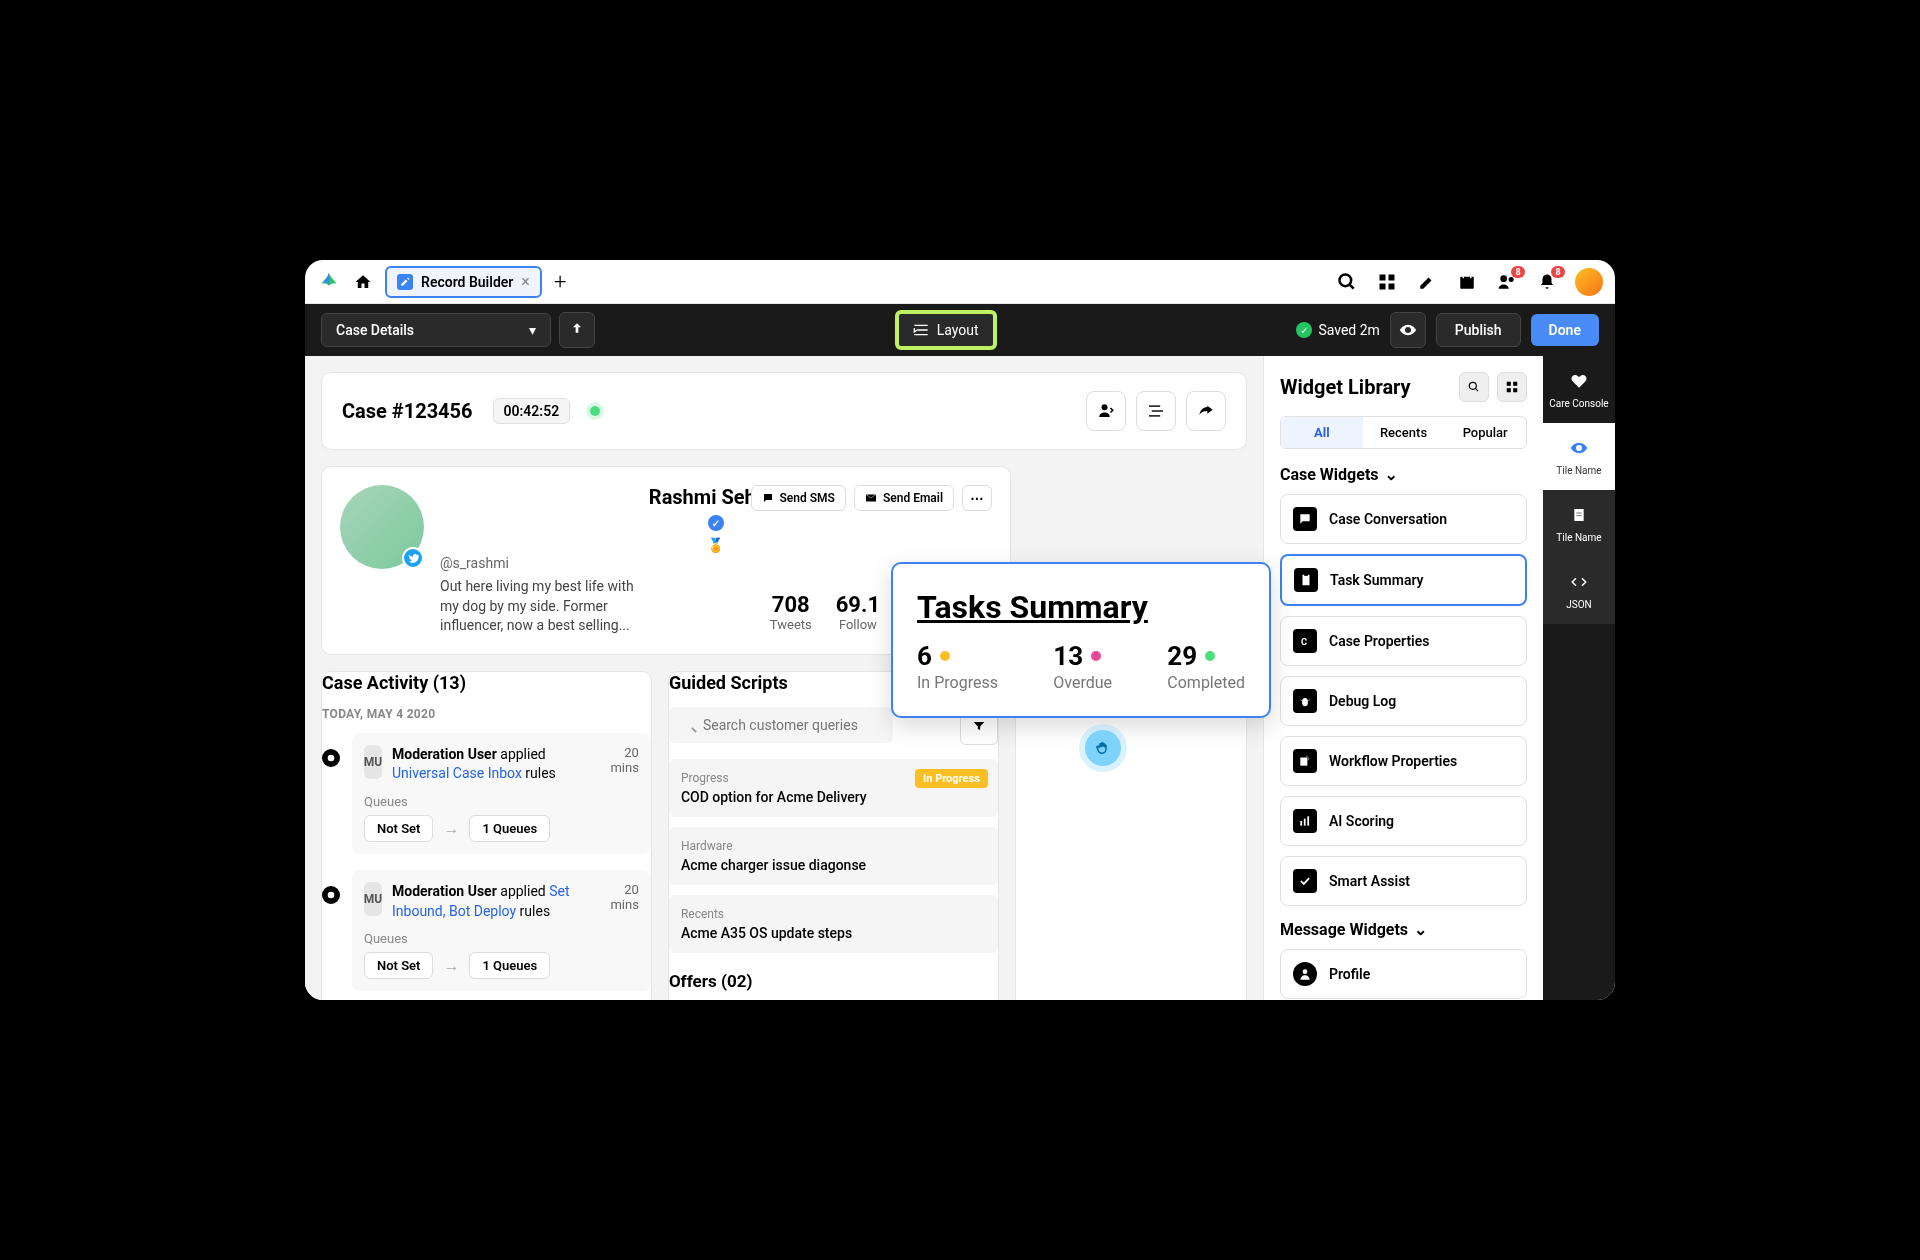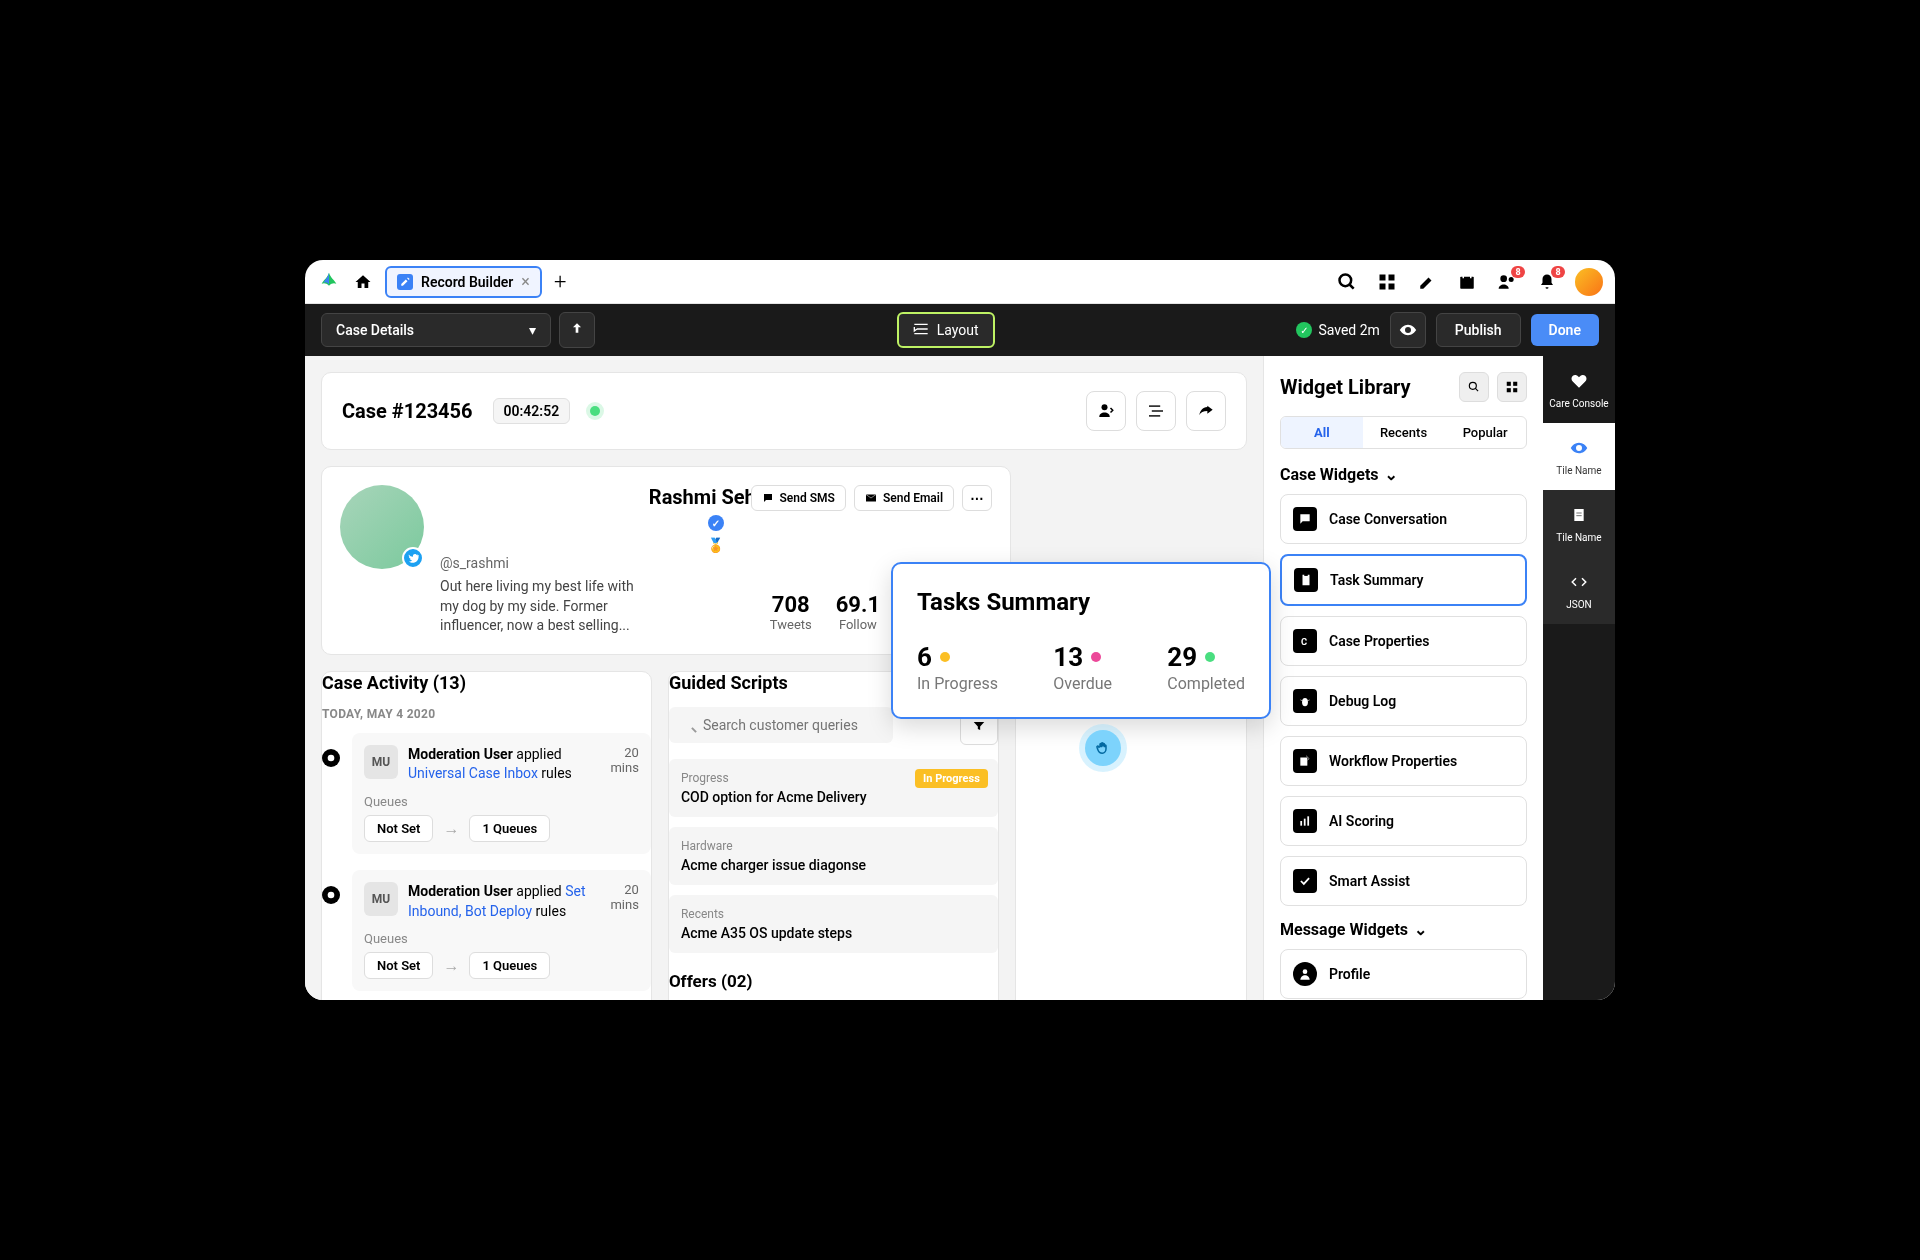--- a/index.html
+++ b/index.html
@@ -14,21 +14,21 @@
 .tab-label { font-weight: 600; font-size: 14px; }
 .tab-close { color: #888; font-size: 16px; cursor: pointer; }
 .add-tab { font-size: 22px; font-weight: 300; cursor: pointer; padding: 0 4px; }
 .topbar-right { margin-left: auto; display: flex; align-items: center; gap: 16px; }
 .top-icon { width: 24px; height: 24px; display: flex; align-items: center; justify-content: center; cursor: pointer; position: relative; }
 .badge { position: absolute; top: -4px; right: -6px; background: #ef4444; color: #fff; font-size: 9px; font-weight: 700; border-radius: 8px; padding: 1px 4px; min-width: 14px; text-align: center; }
 .avatar-sm { width: 28px; height: 28px; border-radius: 50%; background: linear-gradient(135deg, #fbbf24, #f97316); }
 .toolbar { height: 52px; background: #1a1a1a; display: flex; align-items: center; padding: 16px 16px; gap: 8px; }
 .case-details-btn { background: #2a2a2a; border: 1px solid #444; color: #fff; padding: 8px 14px; border-radius: 6px; font-size: 14px; font-weight: 500; display: flex; align-items: center; gap: 8px; width: 230px; justify-content: space-between; cursor: pointer; }
 .share-btn { background: #2a2a2a; border: 1px solid #444; color: #fff; width: 36px; height: 36px; border-radius: 6px; display: flex; align-items: center; justify-content: center; cursor: pointer; }
-.layout-btn { background: #2a2a2a; border: 2px solid #bef264; color: #fff; padding: 8px 14px; border-radius: 6px; font-size: 14px; display: flex; gap: 8px; cursor: pointer; margin: 0 auto; }
+.layout-btn { background: #2a2a2a; border: 4px solid #bef264; color: #fff; padding: 8px 14px; border-radius: 6px; font-size: 14px; display: flex; align-items: center; gap: 8px; cursor: pointer; margin: 0 auto; }
 .toolbar-right { display: flex; align-items: center; gap: 10px; }
 .saved { display: flex; align-items: center; gap: 6px; color: #fff; font-size: 14px; }
 .check-circle { width: 16px; height: 16px; background: #22c55e; border-radius: 50%; display: flex; align-items: center; justify-content: center; color: #fff; font-size: 10px; }
 .eye-btn { background: #2a2a2a; border: 1px solid #444; color: #fff; width: 36px; height: 36px; border-radius: 6px; display: flex; align-items: center; justify-content: center; cursor: pointer; }
 .publish-btn { background: #2a2a2a; border: 1px solid #444; color: #fff; padding: 8px 18px; border-radius: 6px; font-size: 14px; font-weight: 500; cursor: pointer; }
 .done-btn { background: #4a8cf7; color: #fff; padding: 8px 18px; border-radius: 6px; font-size: 14px; font-weight: 600; cursor: pointer; border: none; }
 .main { flex: 1; display: flex; overflow: hidden; }
 .canvas { flex: 1; background: #f3f3f3; padding: 16px; overflow: auto; display: flex; flex-direction: column; gap: 16px; }
 .case-header-card { background: #fff; border: 1px solid #e5e5e5; border-radius: 10px; padding: 18px 20px; display: flex; align-items: center; gap: 20px; }
 .case-title { font-size: 20px; font-weight: 700; }
@@ -55,42 +55,42 @@
 .stat-label { font-size: 13px; color: #666; }
 .row-3 { display: flex; gap: 16px; }
 .col-card { background: #fff; border: 1px solid #e5e5e5; border-radius: 10px; flex: 1; }
 .col-card.narrow { flex: 0.7; background: #fff; min-height: 380px; border-top: 3px solid #3b82f6; }
 .section-title { font-size: 18px; font-weight: 700; margin-bottom: 14px; }
 .date-label { font-size: 12px; font-weight: 700; color: #888; margin-bottom: 12px; letter-spacing: 0.3px; }
 .activity-item { display: flex; gap: 12px; margin-bottom: 16px; position: relative; }
 .activity-dot { width: 18px; height: 18px; background: #000; border-radius: 50%; margin-top: 16px; display: flex; align-items: center; justify-content: center; color: #fff; flex-shrink: 0; }
 .activity-card { background: #f8f8f8; border-radius: 8px; padding: 12px; flex: 1; }
 .activity-header { display: flex; gap: 10px; align-items: flex-start; }
-.mu-badge { width: 34px; height: 34px; background: #e5e5e5; border-radius: 6px; display: flex; align-items: center; justify-content: center; font-size: 12px; font-weight: 700; color: #555; flex-shrink: 0; }
+.mu-badge { width: 18px; height: 34px; background: #e5e5e5; border-radius: 6px; display: flex; align-items: center; justify-content: center; font-size: 12px; font-weight: 700; color: #555; flex-shrink: 0; }
 .activity-text { font-size: 14px; line-height: 1.4; flex: 1; }
 .activity-text strong { font-weight: 700; }
 .activity-text a { color: #2563eb; text-decoration: none; }
 .activity-time { font-size: 13px; color: #666; text-align: right; }
 .queues-label { font-size: 13px; color: #888; margin-top: 10px; }
 .queue-row { display: flex; align-items: center; gap: 10px; margin-top: 6px; }
 .queue-chip { background: #fff; border: 1px solid #ddd; border-radius: 6px; padding: 5px 12px; font-size: 13px; font-weight: 600; }
 .arrow { color: #aaa; }
 .search-row { display: flex; gap: 8px; margin-bottom: 14px; }
 .search-box { flex: 1; background: #f5f5f5; border: none; border-radius: 6px; padding: 10px 12px 10px 34px; font-size: 14px; position: relative; }
 .search-wrap { position: relative; flex: 1; }
 .search-wrap::before { content: ''; position: absolute; left: 10px; top: 50%; transform: translateY(-50%); width: 14px; height: 14px; border: 2px solid #999; border-radius: 50%; }
 .search-wrap::after { content: ''; position: absolute; left: 22px; top: 58%; width: 6px; height: 2px; background: #999; transform: rotate(45deg); }
 .filter-btn { width: 38px; height: 38px; background: #fff; border: 1px solid #ddd; border-radius: 6px; display: flex; align-items: center; justify-content: center; cursor: pointer; }
 .script-item { background: #f5f5f5; border-radius: 6px; padding: 12px; margin-bottom: 10px; position: relative; }
 .script-cat { font-size: 12px; color: #888; margin-bottom: 4px; }
 .script-title { font-size: 14px; font-weight: 500; }
 .progress-badge { position: absolute; top: 10px; right: 10px; background: #fbbf24; color: #fff; font-size: 11px; font-weight: 700; padding: 3px 8px; border-radius: 4px; }
 .offers-title { font-size: 17px; font-weight: 700; margin-top: 18px; }
 .tasks-popup { position: absolute; left: 586px; top: 302px; width: 380px; background: #fff; border: 2px solid #3b82f6; border-radius: 10px; padding: 24px; box-shadow: 0 8px 24px rgba(0,0,0,0.15); z-index: 50; }
-.tasks-title { font-size: 24px; font-weight: 700; margin-bottom: 26px; }
+.tasks-title { font-size: 32px; font-weight: 700; margin-bottom: 15px; text-decoration: underline; }
 .tasks-stats { display: flex; justify-content: space-between; }
 .task-stat-num { font-size: 26px; font-weight: 700; display: flex; align-items: center; gap: 8px; }
 .mini-dot { width: 10px; height: 10px; border-radius: 50%; }
 .task-stat-label { font-size: 16px; color: #777; margin-top: 2px; }
 .grab-cursor { position: absolute; left: 780px; top: 470px; width: 36px; height: 36px; background: #7dd3fc; border-radius: 50%; display: flex; align-items: center; justify-content: center; z-index: 60; box-shadow: 0 0 0 6px rgba(125,211,252,0.3); }
 .sidebar-right { width: 280px; background: #fff; border-left: 1px solid #e5e5e5; padding: 16px; overflow: auto; }
 .lib-header { display: flex; align-items: center; gap: 8px; margin-bottom: 14px; }
 .lib-title { font-size: 20px; font-weight: 700; flex: 1; }
 .lib-icon-btn { width: 30px; height: 30px; border: 1px solid #ddd; border-radius: 6px; display: flex; align-items: center; justify-content: center; cursor: pointer; }
 .lib-tabs { display: flex; border: 1px solid #e0e0e0; border-radius: 6px; margin-bottom: 16px; overflow: hidden; }

